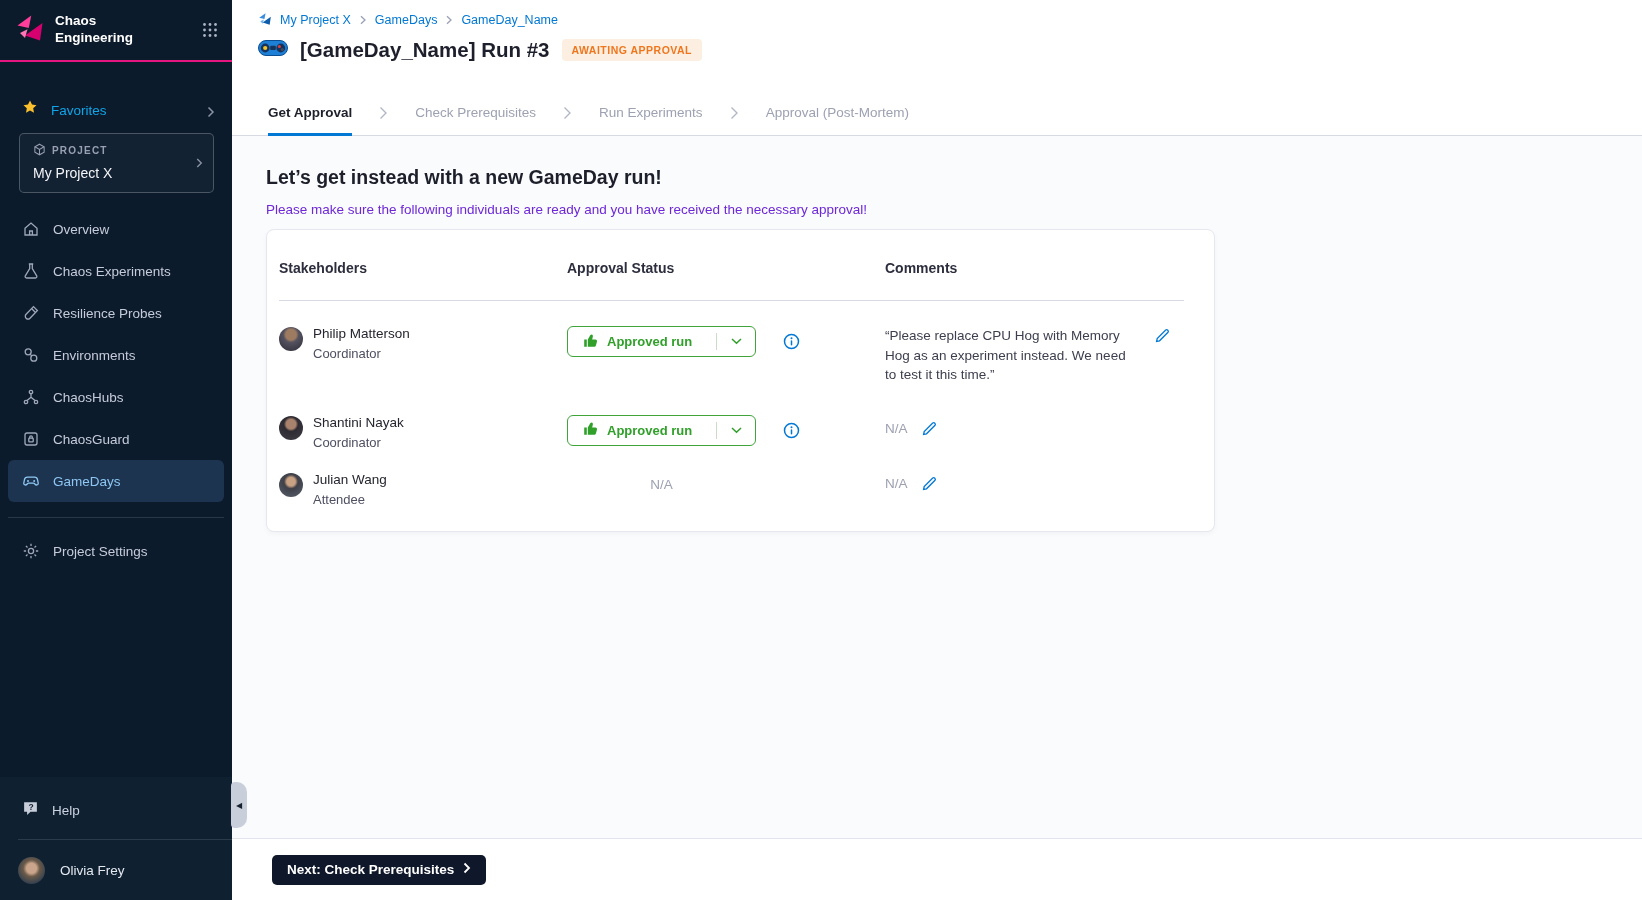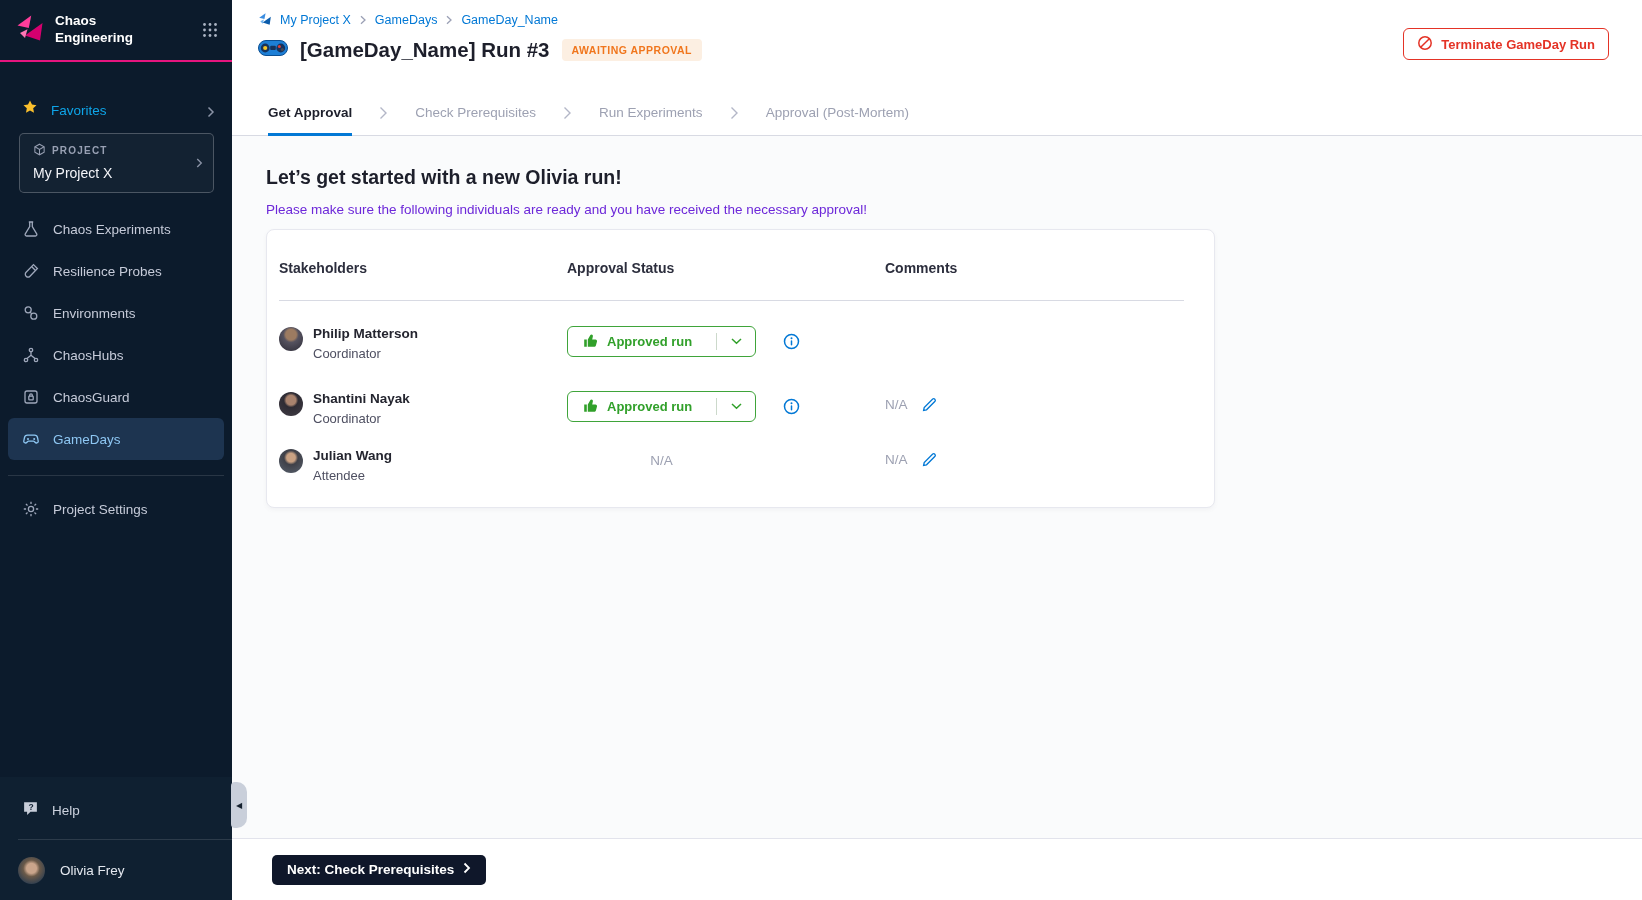--- a/index.html
+++ b/index.html
@@ -115,21 +115,21 @@
     padding-bottom:24px; border-bottom:1px solid #d8dae3; }
   .trow.r1 { padding-top:25px; }
   .trow.r2 { padding-top:30px; }
   .trow.r3 { padding-top:22px; }
 
   .stakeholder { display:flex; gap:10px; align-items:flex-start; }
   .av-sm { width:24px; height:24px; margin-top:1px; }
   .av1 { background:radial-gradient(circle at 50% 32%, #9c7b61 26%, #55525f 38%, #3a3844 80%, #8b8f98 100%); }
   .av2 { background:radial-gradient(circle at 50% 34%, #a8826d 24%, #2e2b33 36%, #413d46 100%); }
   .av3 { background:radial-gradient(circle at 50% 36%, #c9a183 22%, #3f4048 36%, #58616e 100%); }
-  .sname { font-size:13.5px; font-weight:bold; color:#24252f; }
+  .sname { font-size:13.5px; font-weight:normal; color:#24252f; }
   .srole { font-size:13px; color:#4e4f61; margin-top:5px; }
 
   .status-wrap { display:flex; align-items:flex-start; }
   .approve-btn { display:inline-flex; align-items:center; width:189px; height:31px;
     border:1px solid #3fa43a; border-radius:6px; background:#fff; cursor:pointer;
     padding:0; font-family:inherit; }
   .approve-main { display:flex; align-items:center; gap:9px; padding-left:15px;
     font-size:13px; font-weight:bold; color:#31a02a; flex:1; }
   .approve-sep { width:1px; height:17px; background:#ccd9cb; }
   .approve-caret { width:38px; display:flex; justify-content:center; color:#31a02a; }
@@ -209,20 +209,29 @@
         <svg width="9" height="12" viewBox="0 0 10 12" fill="none" stroke="#8a93a6" stroke-width="1.5">
             <path d="M2.5 1.5l4.5 4.5-4.5 4.5"></path>
           </svg>
       </span>
     </div>
 
     <nav class="sb-nav">
       <div class="sb-item">
         <span class="nav-ic">
           <svg width="18" height="18" viewBox="0 0 18 18" fill="none" stroke="currentColor" stroke-width="1.3">
+            <path d="M3 8.2L9 3l6 5.2V15H3z"></path>
+              <path d="M7.6 15v-4h2.8v4"></path>
+          </svg>
+          </span>
+        <span>Overview</span>
+      </div>
+      <div class="sb-item">
+        <span class="nav-ic">
+          <svg width="18" height="18" viewBox="0 0 18 18" fill="none" stroke="currentColor" stroke-width="1.3">
             <path d="M6.8 2h4.4M7.7 2v4.5L3.3 13.9a1.4 1.4 0 0 0 1.2 2.1h9a1.4 1.4 0 0 0 1.2-2.1L10.3 6.5V2"></path>
           </svg>
           </span>
         <span>Chaos Experiments</span>
       </div>
       <div class="sb-item">
         <span class="nav-ic">
           <svg width="18" height="18" viewBox="0 0 18 18" fill="none" stroke="currentColor" stroke-width="1.3">
             <path d="M11.5 2.6l3.9 3.9L8 14.2a2.75 2.75 0 1 1-3.9-3.9z"></path>
               <path d="M9.8 4.8l3.4 3.4"></path>
@@ -339,28 +348,20 @@
               <circle cx="22.8" cy="10" r="4.4" fill="#16335c"></circle>
               <circle cx="7.2" cy="10" r="2.1" fill="#f4c52a"></circle>
               <circle cx="21.4" cy="8.5" r="1.5" fill="#e04038"></circle>
               <circle cx="24.3" cy="11.5" r="1.5" fill="#454a59"></circle>
               <rect x="12.2" y="7.8" width="5.6" height="4.2" rx="1" fill="#16335c"></rect>
             </svg></span>
           <span class="page-title">[GameDay_Name] Run #3</span>
           <span class="status-badge">AWAITING APPROVAL</span>
         </div>
       </div>
-      <button class="terminate-btn">
-        <span>
-          <svg width="16" height="16" viewBox="0 0 16 16" fill="none" stroke="#e43326" stroke-width="1.5">
-            <circle cx="8" cy="8" r="6.2"></circle>
-              <path d="M12.3 3.7L3.7 12.3"></path>
-          </svg></span>
-        <span>Terminate GameDay Run</span>
-      </button>
     </header>
 
     <div class="tabstrip">
       <div class="tab active">Get Approval</div>
       <span class="tab-sep">
         <svg width="9" height="14" viewBox="0 0 9 14" fill="none" stroke="#b3b6c7" stroke-width="1.4">
             <path d="M1.5 1.5L7 7l-5.5 5.5"></path>
           </svg>
         </span>
       <div class="tab">Check Prerequisites</div>
@@ -372,21 +373,21 @@
       <div class="tab">Run Experiments</div>
       <span class="tab-sep">
         <svg width="9" height="14" viewBox="0 0 9 14" fill="none" stroke="#b3b6c7" stroke-width="1.4">
             <path d="M1.5 1.5L7 7l-5.5 5.5"></path>
           </svg>
         </span>
       <div class="tab">Approval (Post-Mortem)</div>
     </div>
 
     <div class="content">
-      <h2>Let’s get started with a new Olivia run!</h2>
+      <h2>Let’s get instead with a new GameDay run!</h2>
       <p class="sub">Please make sure the following individuals are ready and you have received the necessary approval!</p>
 
       <div class="card">
         <div class="thead">
           <div>Stakeholders</div>
           <div>Approval Status</div>
           <div>Comments</div>
         </div>
 
         <div class="trow r1">
@@ -414,20 +415,28 @@
                 </span>
             </button>
             <span class="info-btn">
               <svg width="17" height="17" viewBox="0 0 17 17" fill="none">
                 <circle cx="8.5" cy="8.5" r="7" stroke="#0278d5" stroke-width="1.5"></circle>
                 <circle cx="8.5" cy="5.2" r="1" fill="#0278d5"></circle>
                 <rect x="7.75" y="7.2" width="1.5" height="5.2" rx=".75" fill="#0278d5"></rect>
               </svg>
               </span>
           </div>
+          <div class="comment">
+            <div class="comment-text">“Please replace CPU Hog with Memory Hog as an experiment instead. We need to test it this time.”</div>
+            <span class="pencil-btn">
+              <svg width="15" height="15" viewBox="0 0 15 15" fill="none" stroke="#0278d5" stroke-width="1.3">
+                <path d="M1.6 13.4l.6-2.9 8.5-8.5a1.65 1.65 0 0 1 2.3 2.3l-8.5 8.5z"></path>
+              </svg>
+              </span>
+          </div>
         </div>
 
         <div class="trow r2">
           <div class="stakeholder">
             <span class="avatar av-sm av2"></span>
             <span>
               <div class="sname">Shantini Nayak</div>
               <div class="srole">Coordinator</div>
             </span>
           </div>

